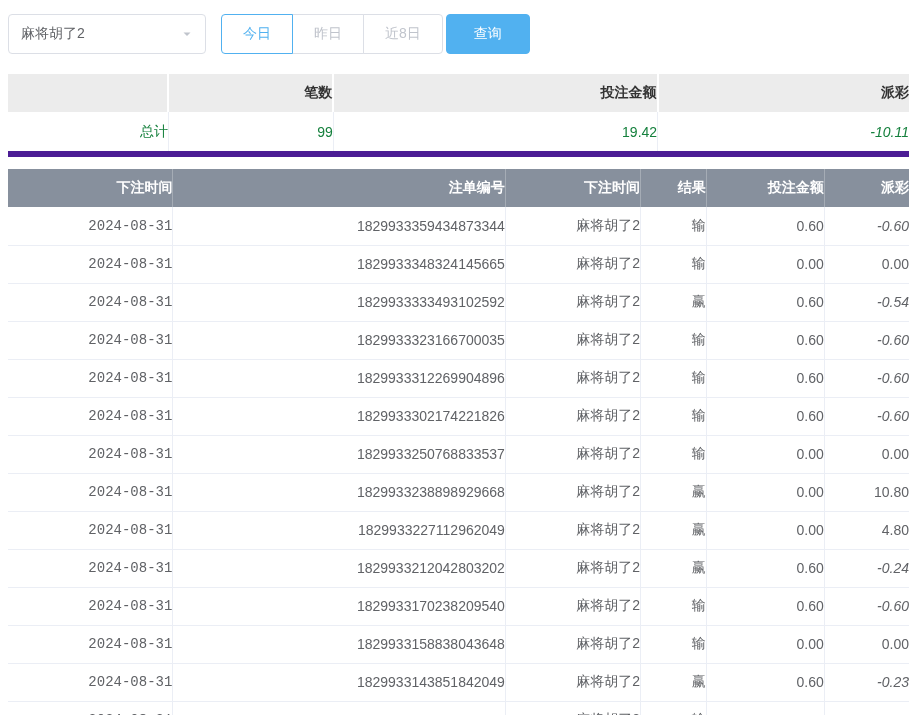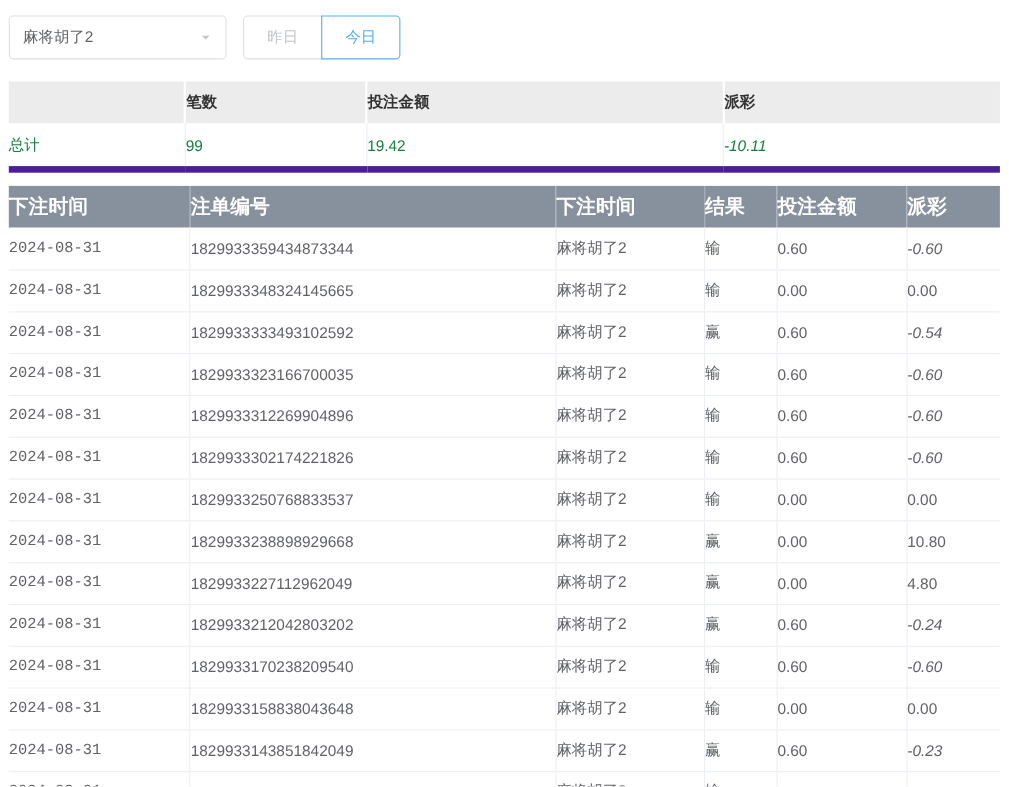--- a/index.html
+++ b/index.html
@@ -32,37 +32,37 @@
   .btn + .btn { margin-left:-1px; }
   .btn:first-child { border-radius:4px 0 0 4px; }
   .btn:last-child { border-radius:0 4px 4px 0; }
   .btn.active { border-color:#51b1f0; color:#51b1f0; position:relative; z-index:1; }
   .query-btn {
     height:40px; width:84px; margin-left:3px; background:#51b1f0;
     border:1px solid #51b1f0; border-radius:4px; color:#fff;
     font-size:14px; cursor:pointer; font-family:inherit;
   }
   
-  table { border-collapse:collapse; table-layout:fixed; text-align:left; }
+  table { border-collapse:collapse; table-layout:fixed; text-align:right; }
   .summary { width:901px; margin:20px 8px 0 8px; }
   .summary th {
     background:#ececec; height:38px; font-weight:bold; color:#333;
     border-left:2px solid #fff; font-size:14px;
   }
   .summary th:first-child { border-left:none; }
   .summary td {
     height:42px; border-bottom:6px solid #4c1d95; border-left:1px solid #ebeef5;
     color:#15803d; font-size:14px;
   }
   .summary td:first-child { border-left:none; }
   
   .records { width:901px; margin:12px 8px 0 8px; }
   .records thead th {
     background:#87909d; color:#fff; height:38px; font-weight:bold;
-    font-size:18px; border-left:1px solid rgba(255,255,255,0.25);
+    font-size:14px; border-left:1px solid rgba(255,255,255,0.25);
   }
   .records thead th:first-child { border-left:none; }
   .records tbody td {
     height:38px; border-bottom:1px solid #ebeef5; border-left:1px solid #ebeef5;
     color:#606266; font-size:14px; background:#fff;
   }
   .records tbody td:first-child { border-left:none;font-family:Liberation Mono, monospace; }
   .neg { color:#f0484e;font-style:italic; }
 </style>
 </head>
@@ -75,24 +75,26 @@
       <span>麻将胡了2</span>
       <span class="icon">
         <svg width="12" height="12" viewBox="0 0 12 12">
             <path d="M2.5 4.5 L6 8 L9.5 4.5 Z" fill="#c0c4cc"></path>
           </svg>
       </span>
     </div>
 
 
     <div class="btn-group">
+      <button class="btn active">今日</button>
       <button class="btn">昨日</button>
-      <button class="btn active">今日</button>
+      <button class="btn">近8日</button>
     </div>
 
+    <button class="query-btn">查询</button>
   </div>
 
   <table class="summary">
     <colgroup>
       <col style="width:17.8%">
         <col style="width:18.3%">
         <col style="width:36%">
         <col style="width:27.9%">
     </colgroup>
     <thead>

